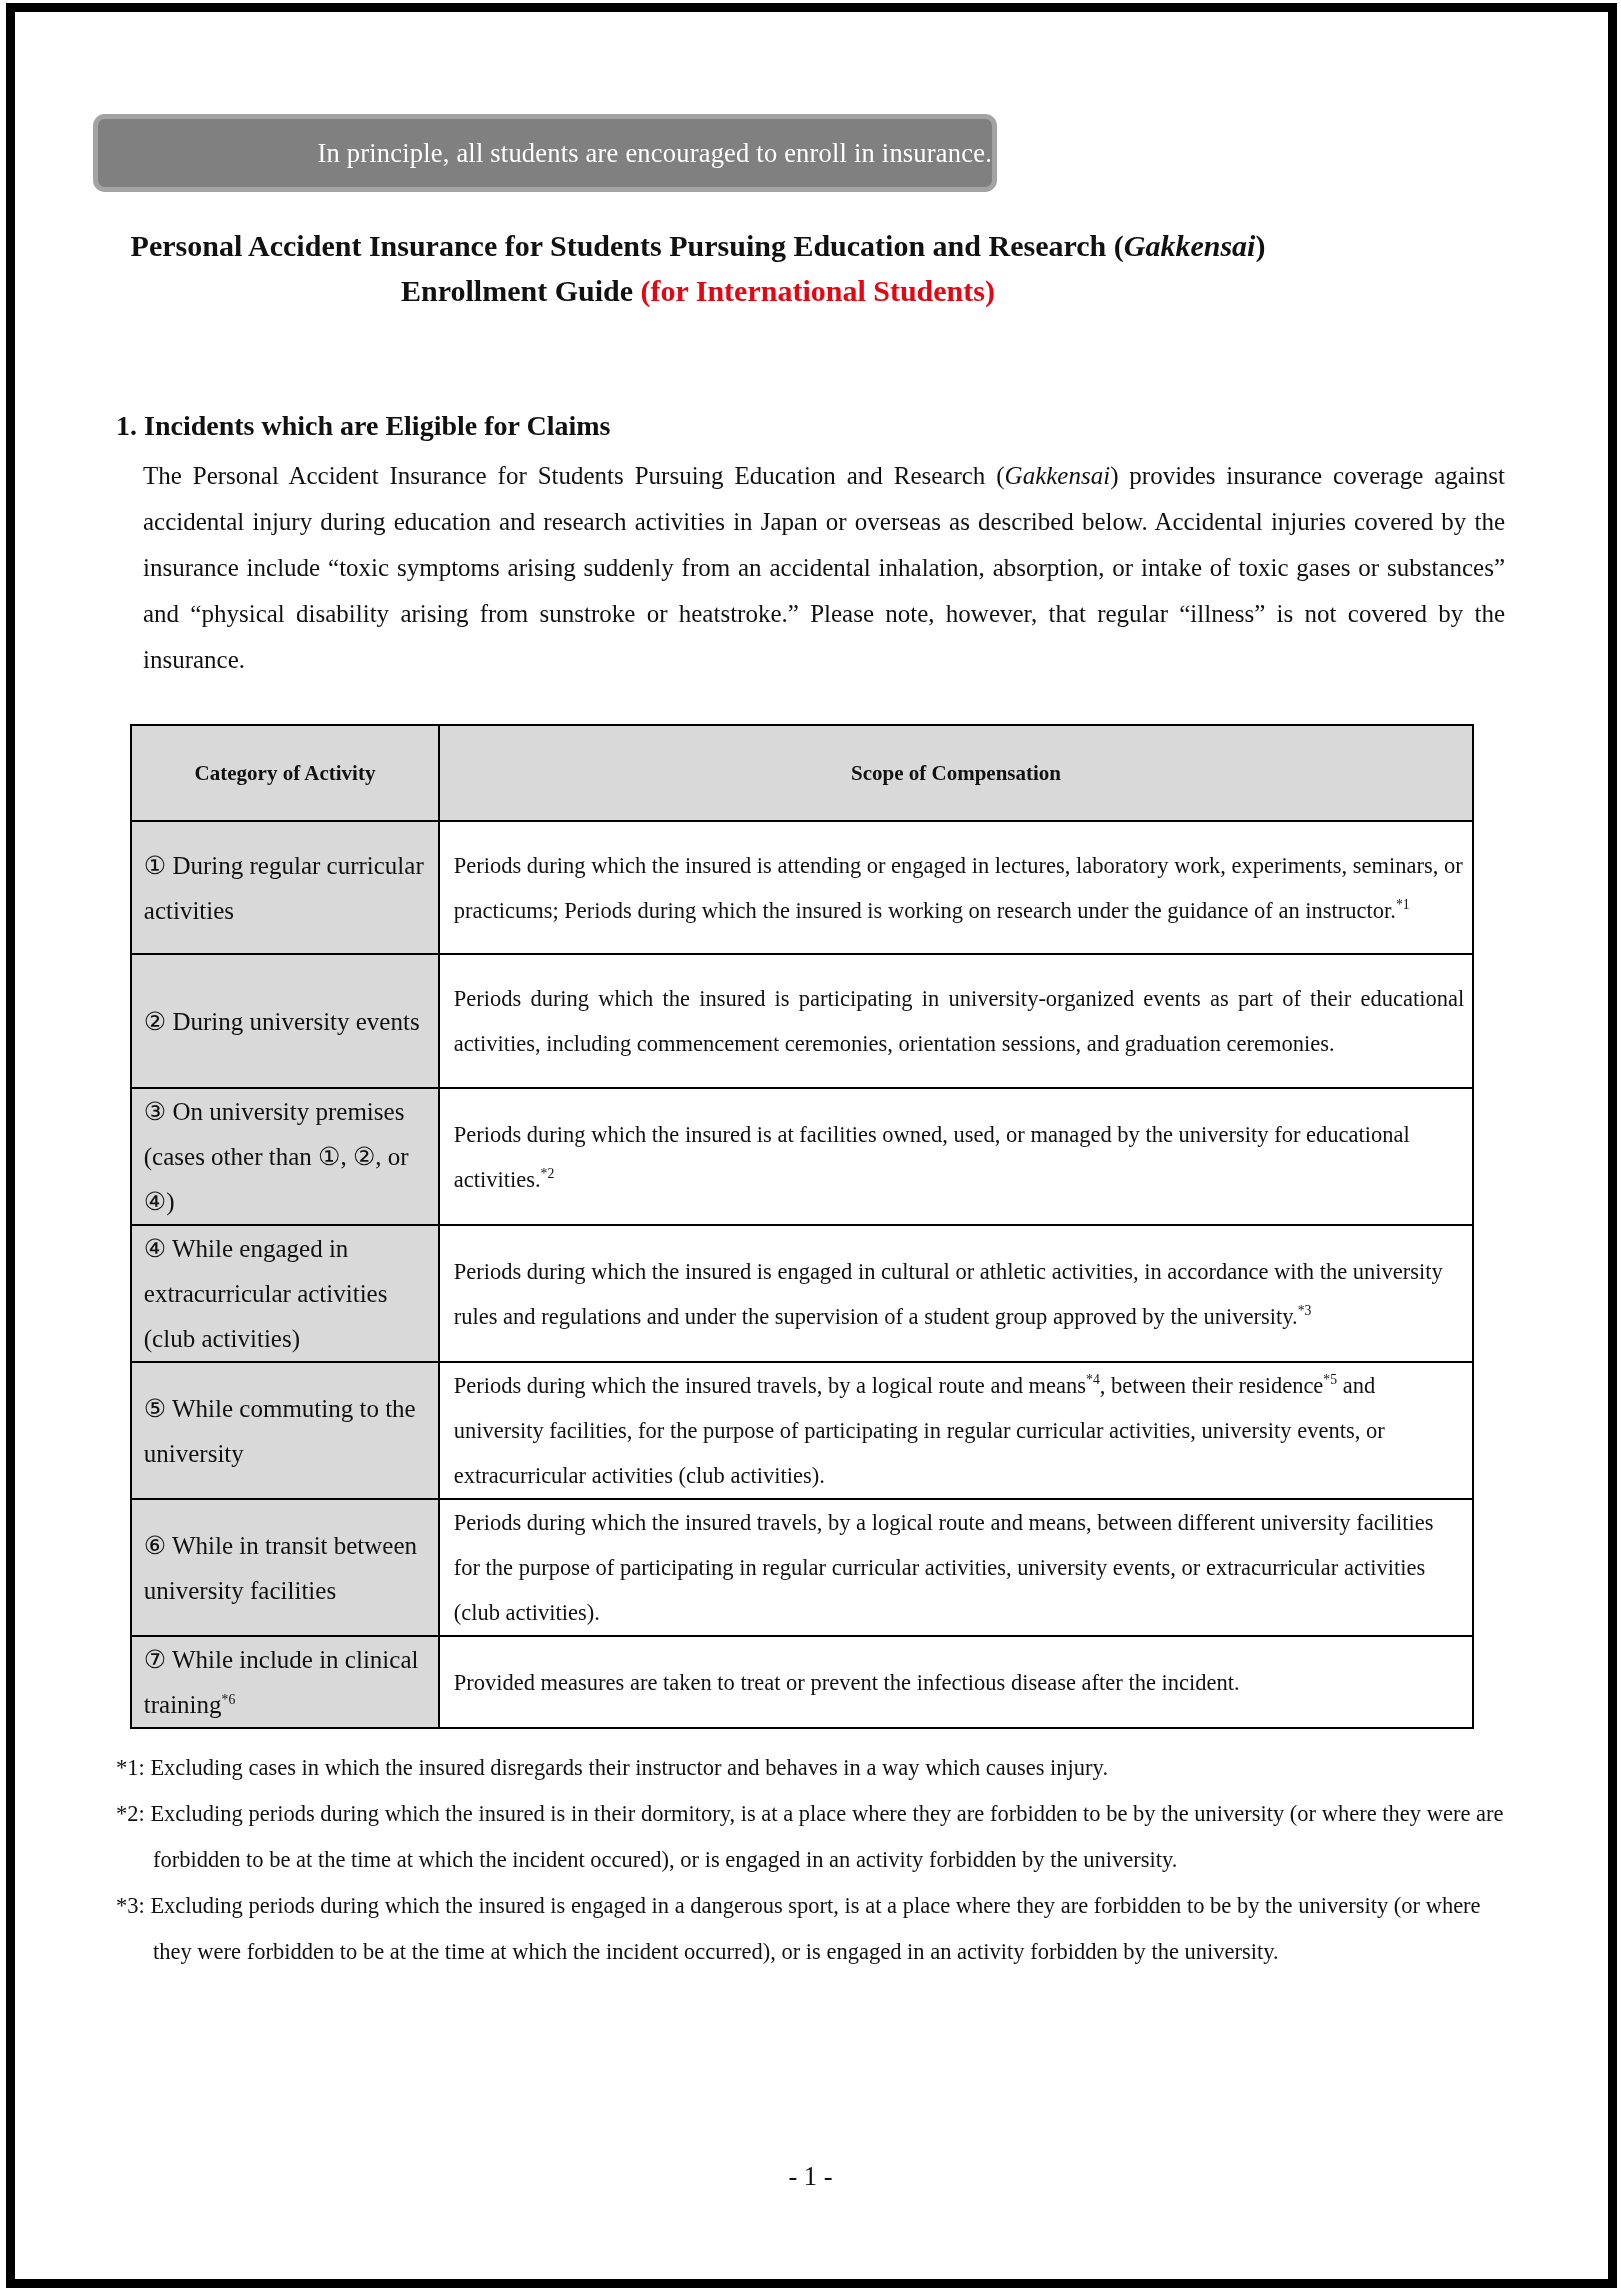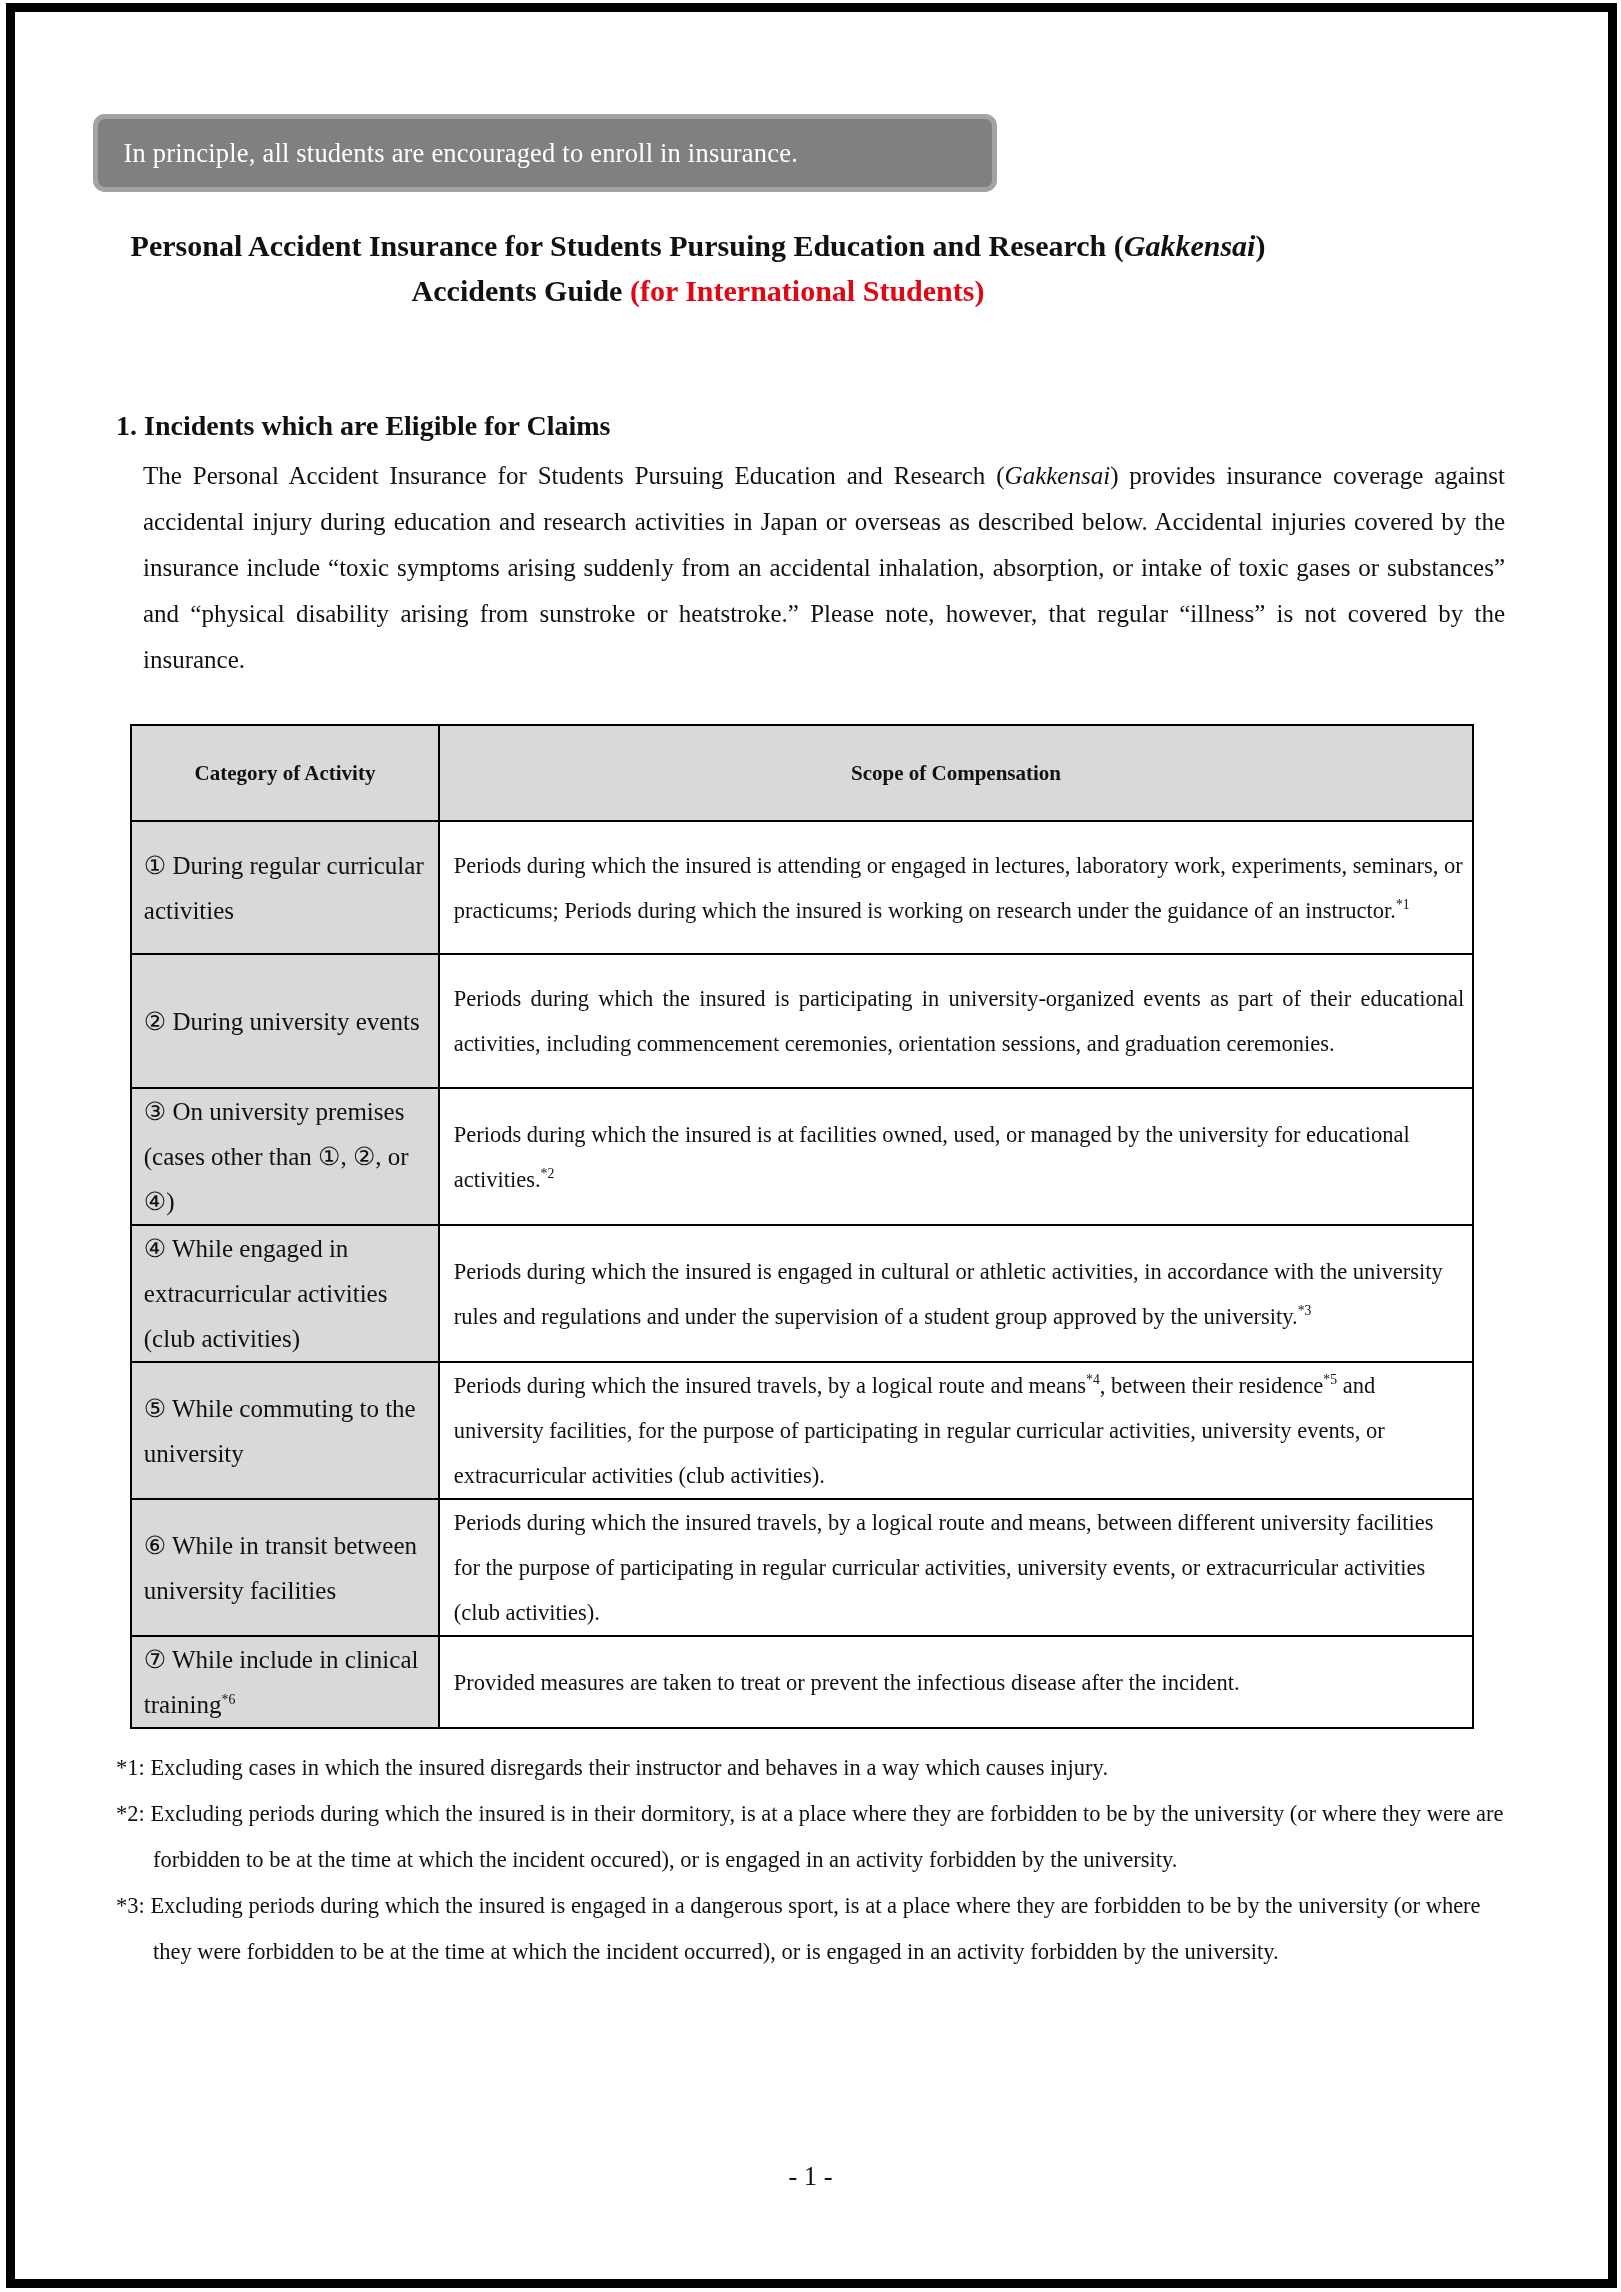--- a/index.html
+++ b/index.html
@@ -7,21 +7,21 @@
       width: 1621px; height: 2293px; position: relative; overflow: hidden;
       font-family: "Liberation Serif", "DejaVu Serif", serif; color: #111;
     }
     .page-frame {
       position: absolute; left: 5.9px; top: 2.9px; width: 1593px; height: 2267px;
       border: 9.8px solid #000; box-sizing: content-box;
     }
     .banner {
       position: absolute; left: 93px; top: 114px; width: 904px; height: 78px;
       box-sizing: border-box; background: #808080; border: 5.9px solid #a3a3a3;
-      border-radius: 11.8px; display: flex; align-items: center;
+      border-radius: 11.8px; display: flex; align-items: center; justify-content: flex-end;
     }
     .banner-text {
       color: #ffffff; font-size: 26.5px; padding-left: 25.5px; letter-spacing: 0.2px;
       font-family: "Liberation Serif", "DejaVu Serif", serif;
     }
     .title-block {
       position: absolute; left: 0; width: 1396px; top: 223px; text-align: center;
       font-weight: bold; font-size: 30px; line-height: 45px;
     }
     .title-block .red { color: #e30613; }
@@ -68,21 +68,21 @@
 <body>
 
 <div class="page-frame"></div>
 
 <div class="banner">
   <span class="banner-text">In principle, all students are encouraged to enroll in insurance.</span>
 </div>
 
 <div class="title-block">
   <div><span>Personal Accident Insurance for Students Pursuing Education and Research (</span><i>Gakkensai</i><span>)</span></div>
-  <div><span>Accidents Guide </span><span class="red" style="color: rgb(227, 6, 19);">(for International Students)</span></div>
+  <div><span>Enrollment Guide </span><span class="red" style="color: rgb(227, 6, 19);">(for International Students)</span></div>
 </div>
 
 <div class="section-heading">1. Incidents which are Eligible for Claims</div>
 
 <div class="intro"><span>The Personal Accident Insurance for Students Pursuing Education and Research (</span><i>Gakkensai</i><span>) provides insurance coverage against accidental injury during education and research activities in Japan or overseas as described below. Accidental injuries covered by the insurance include “toxic symptoms arising suddenly from an accidental inhalation, absorption, or intake of toxic gases or substances” and “physical disability arising from sunstroke or heatstroke.” Please note, however, that regular “illness” is not covered by the insurance.</span></div>
 
 <table class="scope">
   <thead>
     <tr>
       <th class="c1">Category of Activity</th>

